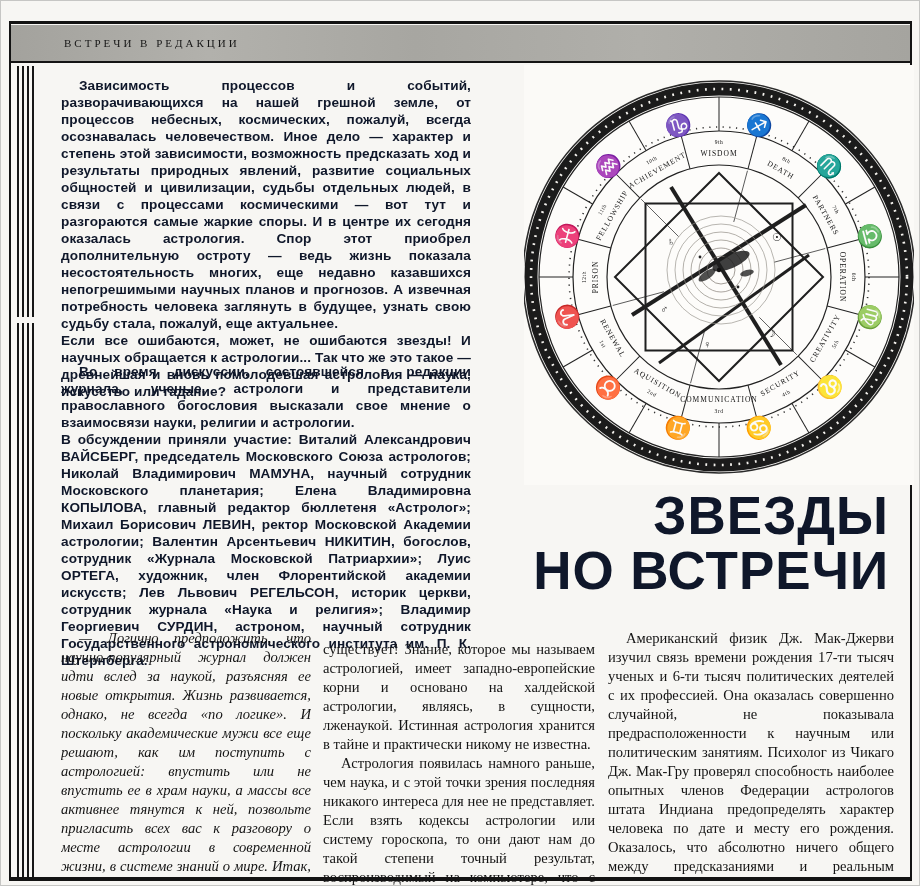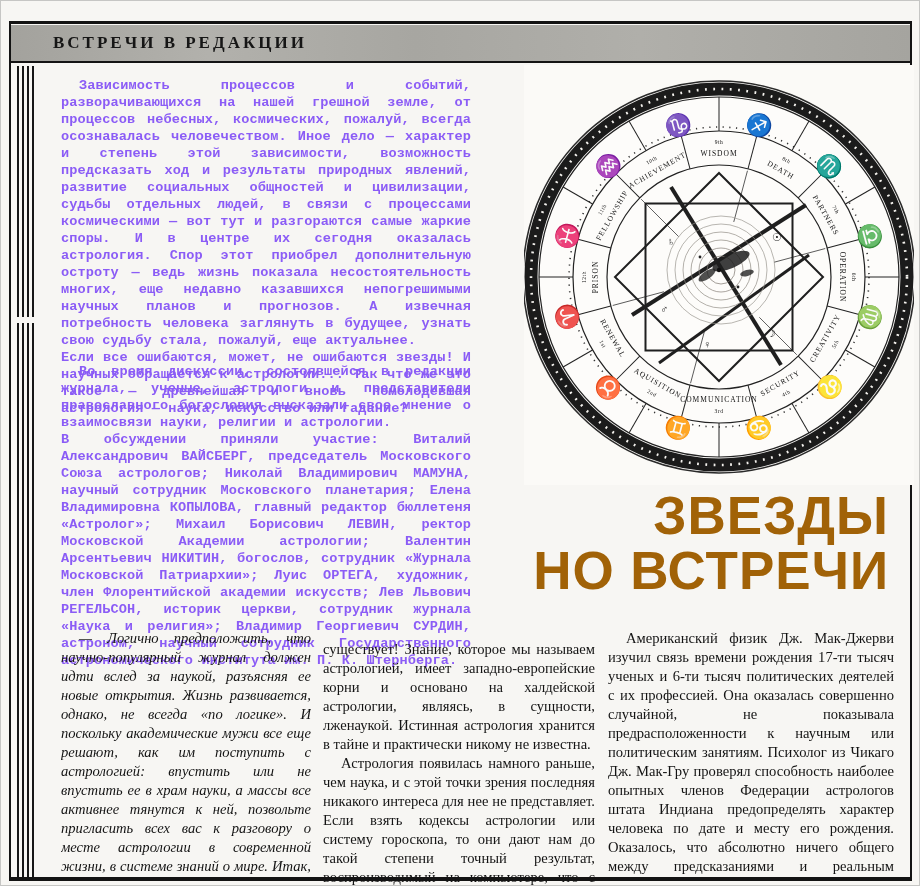--- a/index.html
+++ b/index.html
@@ -13,41 +13,41 @@
   .rule-h{position:absolute;background:#131313;}
   .rule-v{position:absolute;background:#131313;}
   
   #banner{
     position:absolute;left:10px;right:9px;top:24px;height:36px;
     background:linear-gradient(90deg,#a3a29d,#b2b1ac 22%,#a7a6a1 45%,#b0afaa 70%,#a5a49f);
     border-bottom:2px solid #141414;
     display:flex;align-items:center;
   }
   #banner .title{
-    font-family:"Liberation Serif",serif;font-weight:bold;
-    font-size:17px;letter-spacing:3px;color:#161616;padding-left:42px;
+    font-family:"Liberation Serif",serif;font-weight:normal;
+    font-size:11px;letter-spacing:3px;color:#161616;padding-left:53px;
   }
   
   .pinstripe{
     position:absolute;left:16px;width:20px;
     background:repeating-linear-gradient(90deg,#161616 0 1.6px,transparent 1.6px 5px);
   }
   
   .intro{
     position:absolute;left:60px;width:410px;
     font-weight:bold;font-size:13.6px;line-height:17px;
-    text-align:justify;color:#8b5cf6;letter-spacing:.1px;font-family:Liberation Mono, monospace;
+    text-align:justify;color:#0f172a;letter-spacing:.1px;
   }
   .intro p{margin:0;}
   .intro p.indent{text-indent:18px;}
   
   #headline{
     position:absolute;right:30px;left:440px;top:487px;
     text-align:right;font-weight:900;font-size:53px;line-height:55px;
-    letter-spacing:1px;color:#a16207;white-space:nowrap;
+    letter-spacing:1px;color:#0f172a;white-space:nowrap;
   }
   
   .col{
     position:absolute;top:628px;height:250px;overflow:hidden;
     font-family:"Liberation Serif",serif;font-size:14.6px;line-height:19px;
     text-align:justify;color:#141414;
   }
   .col p{margin:0;}
   .col p.indent{text-indent:18px;}
   #col1{left:60px;width:250px;font-style:italic;}

